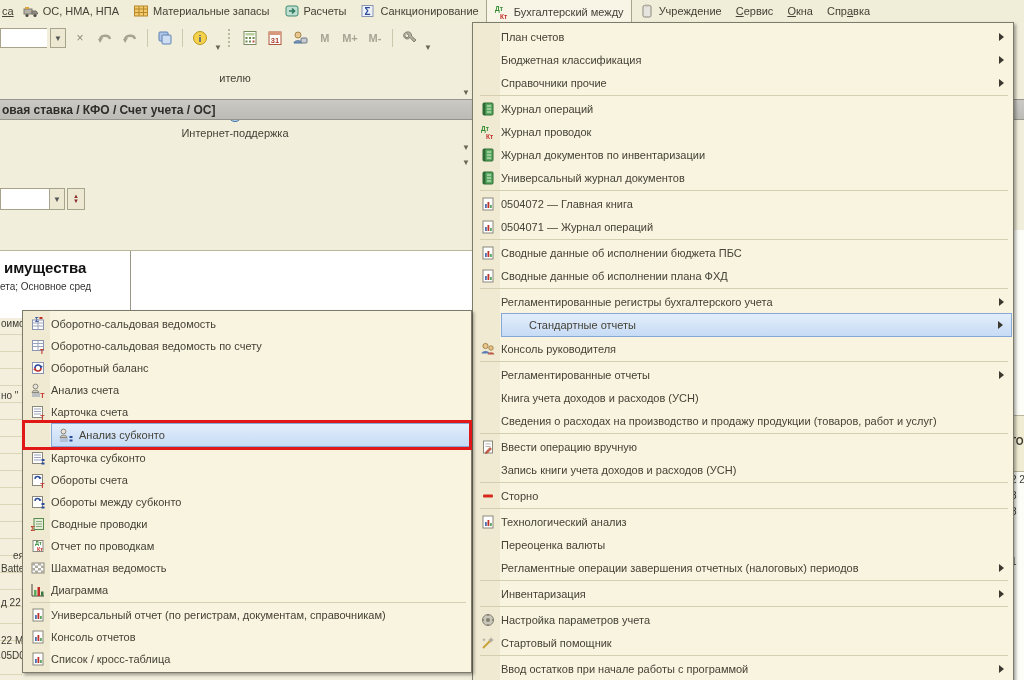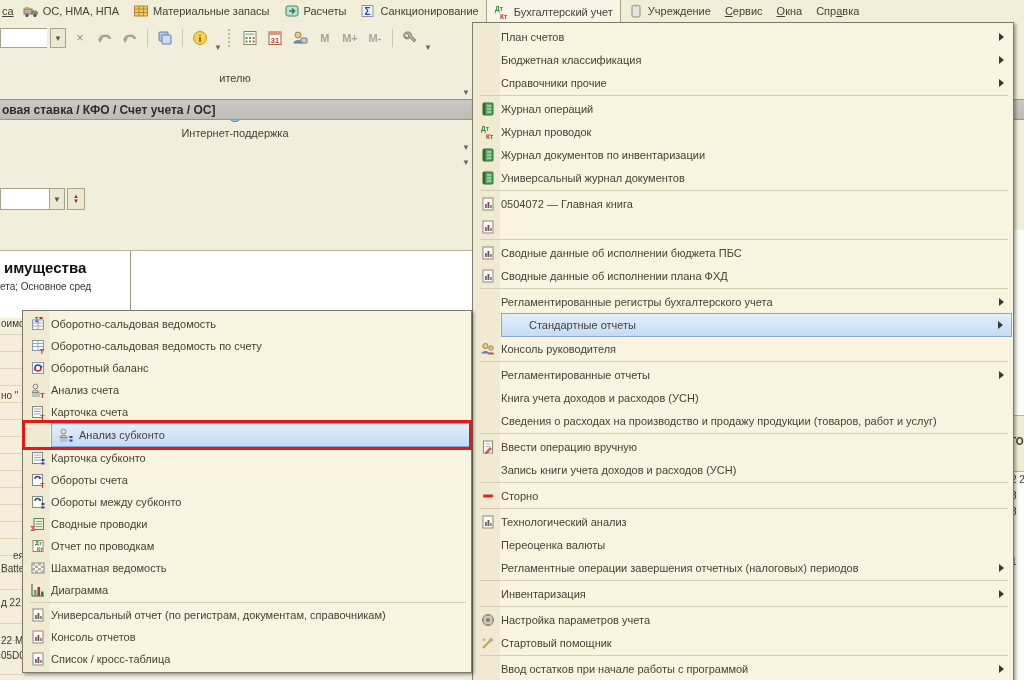--- a/index.html
+++ b/index.html
@@ -107,21 +107,21 @@
       </span>
       <span>Санкционирование</span>
     </div>
     <div class="mb-item sel">
       <span class="icw">
         <svg class="ic" viewBox="0 0 16 16">
           <text x="1" y="7" font-size="6.5" fill="#2e8a2e" font-family="sans-serif" font-weight="bold">Дт</text>
           <text x="6" y="14.5" font-size="6.5" fill="#c03028" font-family="sans-serif" font-weight="bold">Кт</text>
         </svg>
       </span>
-      <span>Бухгалтерский учет</span>
+      <span>Бухгалтерский между</span>
     </div>
     <div class="mb-item">
       <span class="icw">
         <svg class="ic" viewBox="0 0 16 16">
           <rect x="4" y="2.5" width="8" height="11.5" rx="1.5" fill="#e6e4de" stroke="#8a877c"></rect>
           <rect x="6" y="1.5" width="4" height="2" fill="#b6b2a8"></rect>
         </svg>
       </span>
       <span>Учреждение</span>
     </div>
@@ -318,20 +318,21 @@
     </div>
     <div class="mi">
       <span class="gut">
         <svg class="ic" viewBox="0 0 16 16">
           <rect x="3" y="2" width="10" height="12" fill="#fff" stroke="#8a877c"></rect>
           <rect x="5" y="8" width="1.8" height="4" fill="#4a6eb4"></rect>
           <rect x="7.5" y="6" width="1.8" height="6" fill="#c03028"></rect>
           <rect x="10" y="9" width="1.8" height="3" fill="#58a85e"></rect>
         </svg>
       </span>
+      <span class="lbl">0504071 — Журнал операций</span>
     </div>
     <div class="msep"></div>
     <div class="mi">
       <span class="gut">
         <svg class="ic" viewBox="0 0 16 16">
           <rect x="3" y="2" width="10" height="12" fill="#fff" stroke="#8a877c"></rect>
           <rect x="5" y="8" width="1.8" height="4" fill="#4a6eb4"></rect>
           <rect x="7.5" y="6" width="1.8" height="6" fill="#c03028"></rect>
           <rect x="10" y="9" width="1.8" height="3" fill="#58a85e"></rect>
         </svg>

